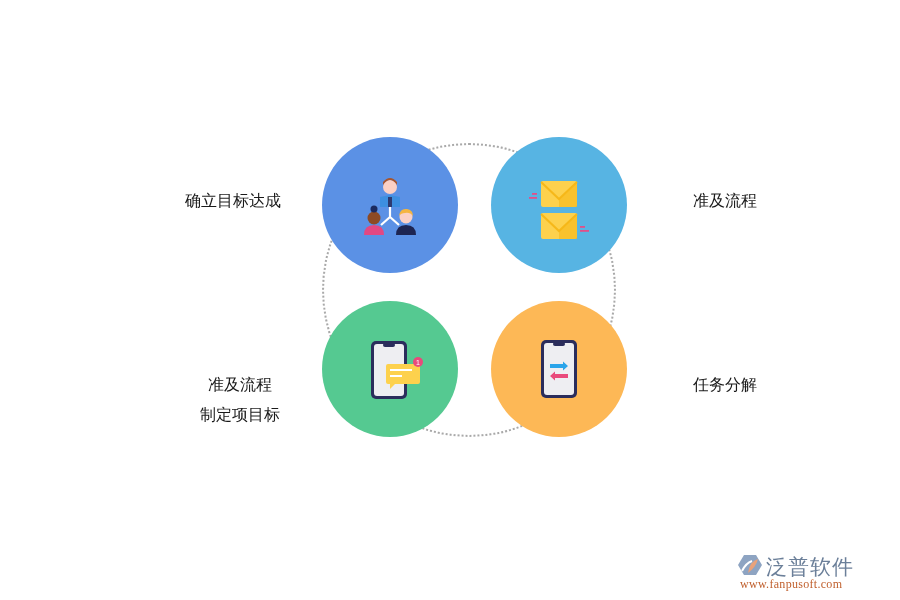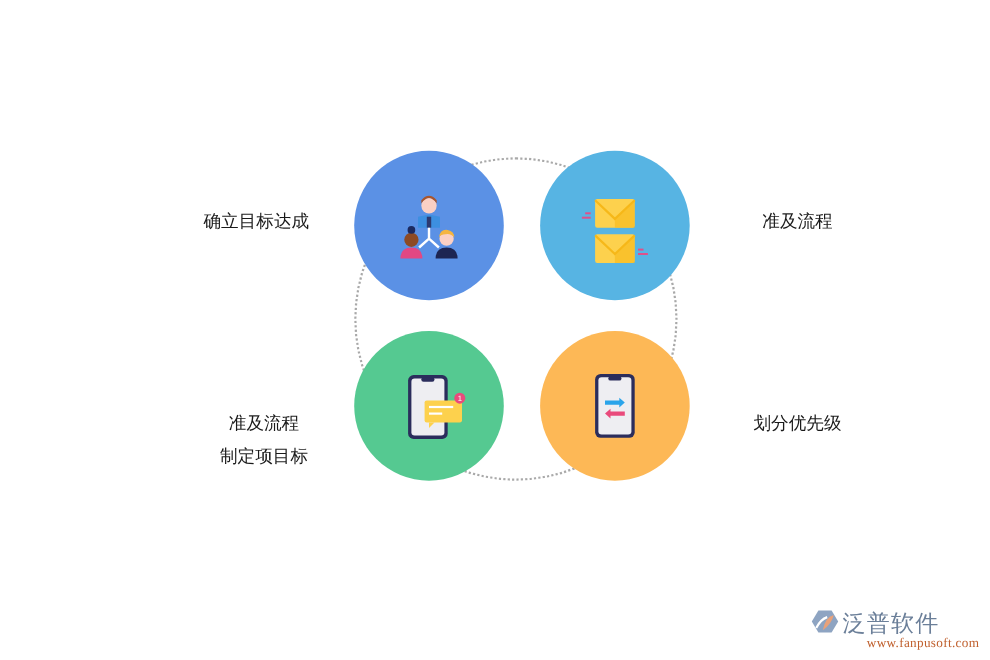--- a/index.html
+++ b/index.html
@@ -22,21 +22,21 @@
       line-height: 30px; text-align: center; white-space: nowrap;
     }
     .logo {
       position: absolute; left: 736px; top: 553px; width: 130px; height: 42px;
     }
     .logo-name {
       position: absolute; left: 30px; top: 0; font-size: 21px; color: #6b7f99; letter-spacing: 1px;
     }
     .logo-url {
       position: absolute; left: 4px; top: 24px; font-family: "Liberation Serif", serif;
-      font-size: 12px; color: #c0602e; letter-spacing: 0.3px; margin-left: 48px;
+      font-size: 12px; color: #c0602e; letter-spacing: 0.3px;
     }
   </style>
 </head>
 <body>
 
 <div class="ring"></div>
 
 <div class="node" style="left:322px; top:137px; background:#5b91e5;">
   <svg width="80" height="80" viewBox="0 0 80 80">
     <path d="M30 32 L40 30 L50 32 L50 42 L30 42 Z" fill="#3d8fe0"></path>
@@ -99,21 +99,21 @@
 <div class="label" style="left:650px; top:186px; width:150px;">
   <div>准及流程</div>
 </div>
 
 <div class="label" style="left:165px; top:370px; width:150px;">
   <div>准及流程</div>
   <div>制定项目标</div>
 </div>
 
 <div class="label" style="left:660px; top:370px; width:130px;">
-  <div>划分优先级</div>
+  <div>任务分解</div>
 </div>
 
 <div class="logo">
   <svg width="28" height="24" viewBox="0 0 28 24" style="position:absolute; left:0; top:0;">
     <path d="M8 2 L20 2 L26 12 L20 22 L8 22 L2 12 Z" fill="#8ea4c2"></path>
     <path d="M12 20 Q14 8 22 6 Q20 14 12 20 Z" fill="#e9a27a"></path>
     <path d="M6 18 Q10 10 16 8" stroke="#ffffff" stroke-width="2" fill="none"></path>
   </svg>
   <div class="logo-name">泛普软件</div>
   <div class="logo-url">www.fanpusoft.com</div>

